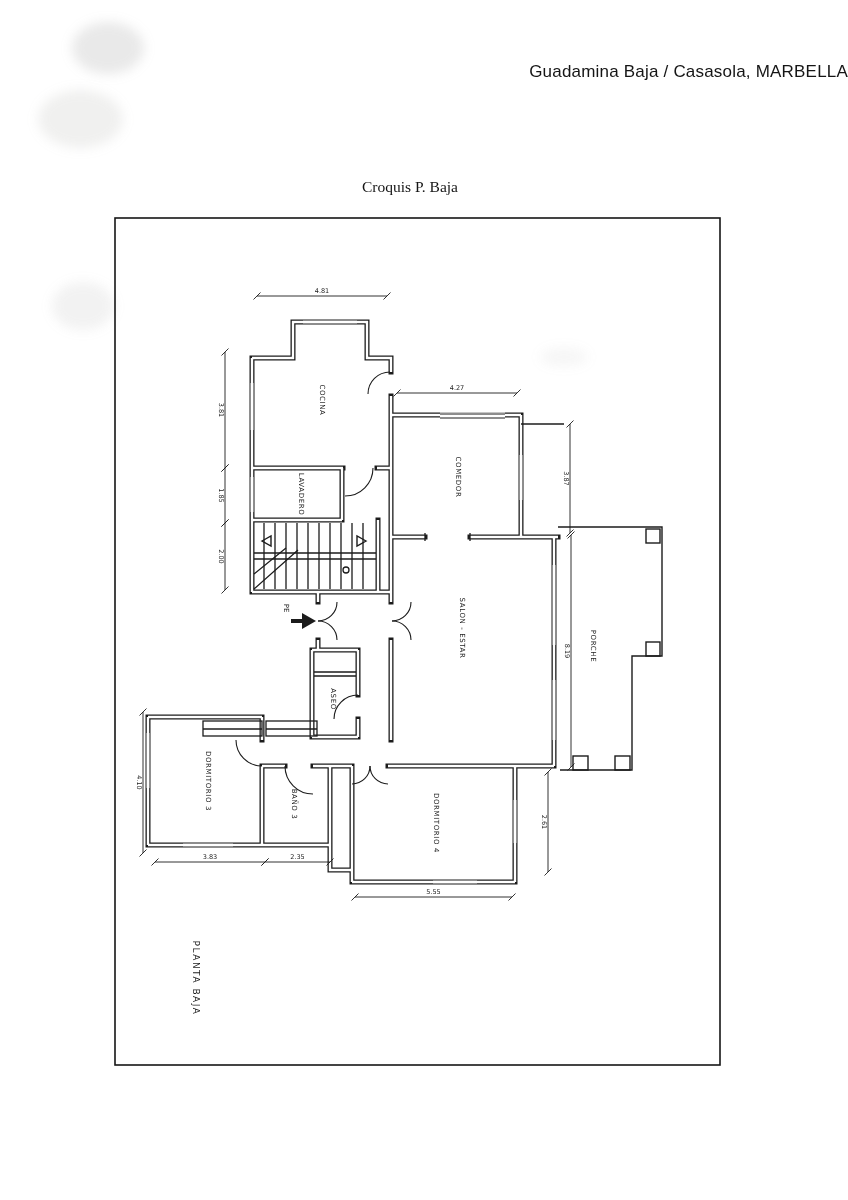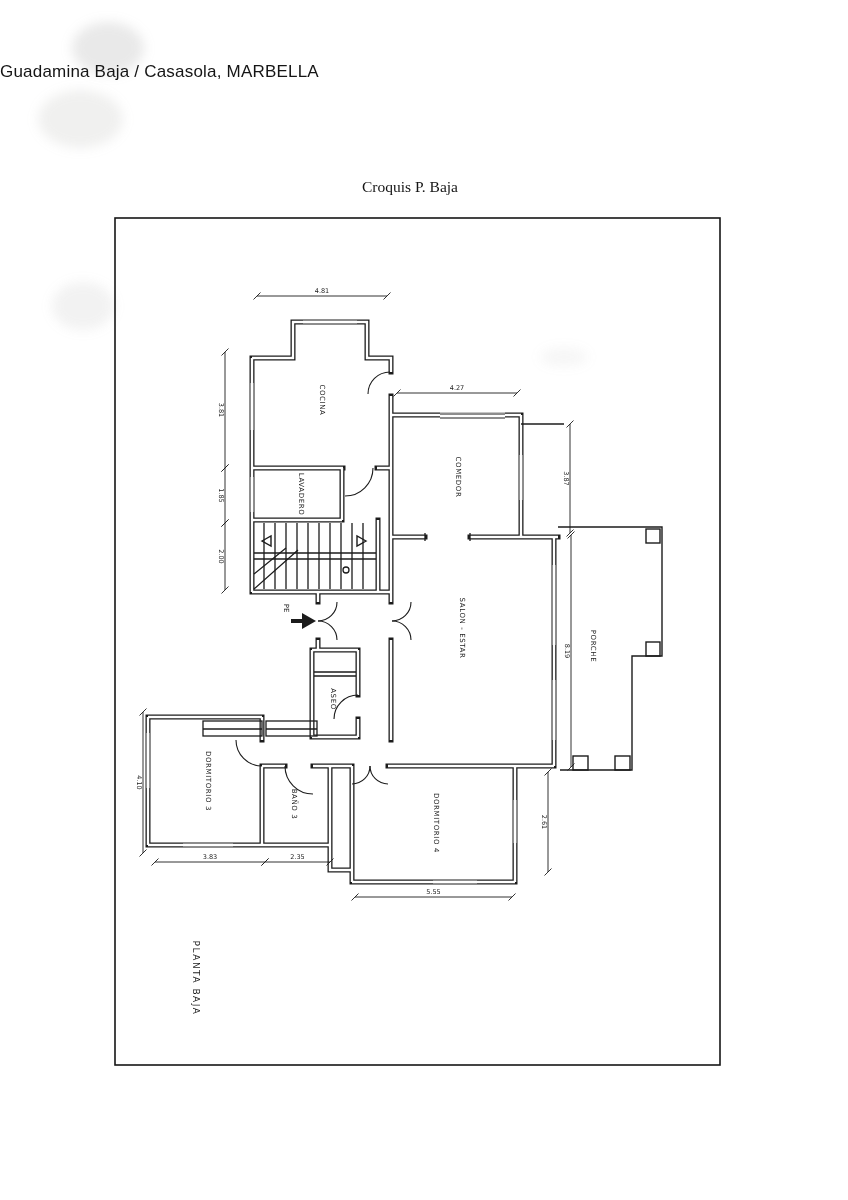--- a/index.html
+++ b/index.html
@@ -1,19 +1,19 @@
 <!DOCTYPE html>
 <html><head>
 <meta charset="utf-8">
 <style>
   html,body{margin:0;padding:0;background:#ffffff;}
   body{width:848px;height:1200px;position:relative;overflow:hidden;
        font-family:"Liberation Sans", sans-serif;color:#111;}
   .smudge{position:absolute;border-radius:50%;filter:blur(6px);pointer-events:none;}
-  #doc-title{position:absolute;top:62px;left:0;width:848px;text-align:left;
+  #doc-title{position:absolute;top:62px;left:0;width:848px;text-align:right;
     font-size:17px;letter-spacing:0.2px;color:#151515;}
   #plan-caption{position:absolute;top:178px;left:0;width:848px;text-align:center;
     font-family:"Liberation Serif", serif;font-size:15.5px;color:#151515;
     transform:translateX(-14px);}
   svg{position:absolute;top:0;left:0;}
   .frame{fill:none;stroke:#161616;stroke-width:1.6;}
   .wall-o{stroke:#1c1c1c;stroke-width:5;fill:none;stroke-linecap:square;}
   .wall-i{stroke:#ffffff;stroke-width:2.4;fill:none;stroke-linecap:butt;}
   .thin{stroke:#1c1c1c;stroke-width:1.3;fill:none;}
   .arc{stroke:#1c1c1c;stroke-width:1.1;fill:none;}

